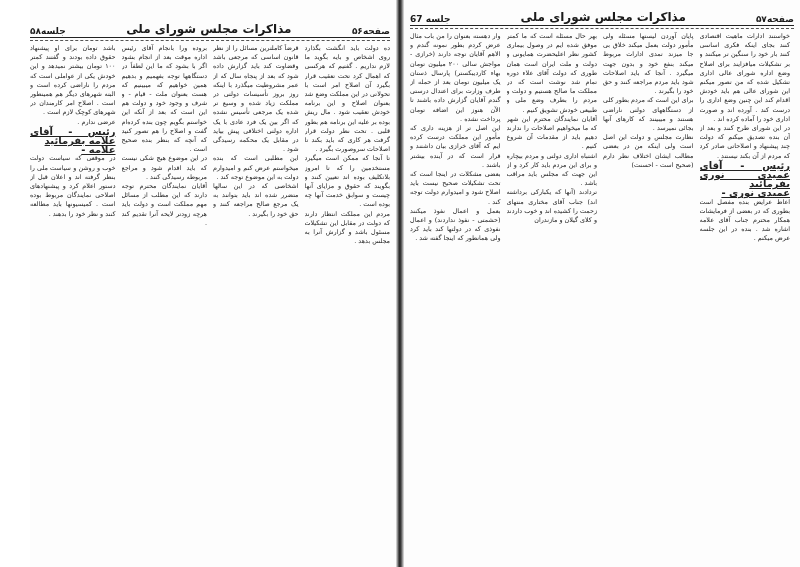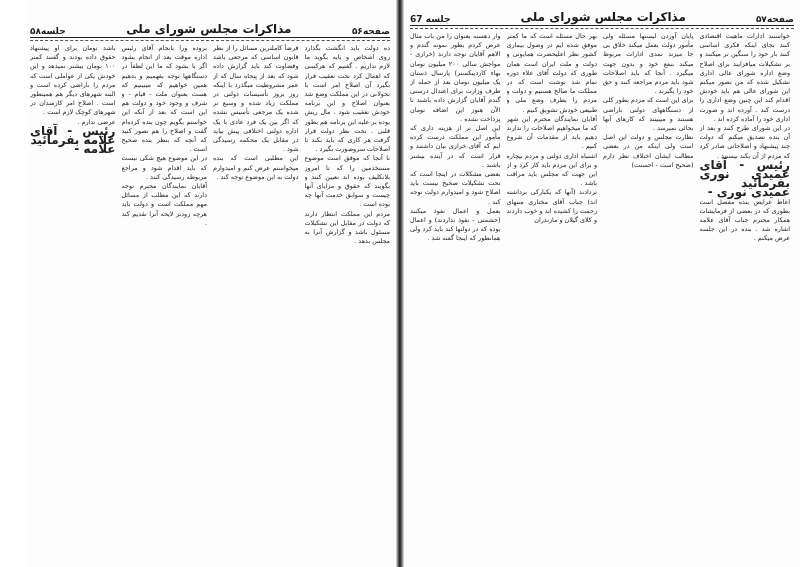--- a/index.html
+++ b/index.html
@@ -17,57 +17,59 @@
   .rule { position:absolute; left:30px; right:6px; top:37px; height:0; border-top:1.5px solid #222; }
   .rule2 { position:absolute; left:30px; right:6px; top:40px; height:0; border-top:0.8px dashed #555; }
   .page.right .rule { left:6px; right:6px; top:25px; }
   .page.right .rule2 { left:6px; right:6px; top:28px; }
   .columns { position:absolute; top:44px; left:30px; right:6px; bottom:40px; direction:rtl;
     display:flex; gap:6px; }
   .page.right .columns { top:32px; left:6px; right:10px; bottom:30px; }
   .col { flex:1; font-size:6.4px; line-height:9.2px; text-align:justify; overflow:hidden; color:#222;
     font-family:"DejaVu Sans", sans-serif; }
   .col p { margin:0; }
-  .speaker { font-weight:bold; font-size:12px; }
+  .speaker { font-weight:bold; font-size:10px;text-decoration:underline; }
   .scanmark { position:absolute; left:0; top:0; width:30px; height:567px; background:#ffffff; }
 </style>
 </head>
 <body>
 
 <div class="spread">
 
   <div class="page left">
     <div class="scanmark"></div>
     <div class="header">
       <span>صفحه۵۶</span>
       <span class="title">مذاکرات مجلس شورای ملی</span>
       <span>جلسه۵۸</span>
     </div>
     <div class="rule"></div>
     <div class="rule2"></div>
     <div class="columns">
       <div class="col">
           <p>ده دولت باید انگشت بگذارد روی اشخاص و بایه بگوید ما لازم نداریم . گفتیم که هرکسی که اهمال کرد تحت تعقیب قرار بگیرد آن اصلاح امر است با تحولاتی در این مملکت وضع شد بعنوان اصلاح و این برنامه خودش تعقیب شود . مال ریش بوده بر علیه این برنامه هم بطور قلبی . تحت نظر دولت قرار گرفت هر کاری که باید بکند تا اصلاحات سروصورت بگیرد .</p>
-          <p>تا آنجا که موفق است موضوع مستخدمین را که تا امروز بلاتکلیف بوده اند تعیین کنند و بگویند که حقوق و مزایای آنها چیست و سوابق خدمت آنها چه بوده است .</p>
+          <p>تا آنجا که ممکن است میگیرد مستخدمین را که تا امروز بلاتکلیف بوده اند تعیین کنند و بگویند که حقوق و مزایای آنها چیست و سوابق خدمت آنها چه بوده است .</p>
           <p>مردم این مملکت انتظار دارند که دولت در مقابل این تشکیلات مسئول باشد و گزارش آنرا به مجلس بدهد .</p>
         </div>
       <div class="col">
           <p>قرضاً کاملترین مسائل را از نظر قانون اساسی که مرجعی باشد وقضاوت کند باید گزارش داده شود که بعد از پنجاه سال که از عمر مشروطیت میگذرد با اینکه روز بروز تأسیسات دولتی در مملکت زیاد شده و وسیع تر شده یک مرجعی تأسیس نشده که اگر بین یک فرد عادی با یک اداره دولتی اختلافی پیش بیاید در مقابل یک محکمه رسیدگی شود .</p>
           <p>این مطلبی است که بنده میخواستم عرض کنم و امیدوارم دولت به این موضوع توجه کند .</p>
+          <p>اشخاصی که در این سالها متضرر شده اند باید بتوانند به یک مرجع صالح مراجعه کنند و حق خود را بگیرند .</p>
         </div>
       <div class="col">
           <p>بروده ورا بانجام آقای رئیس اداره موقت بعد از انجام بشود اگر با بشود که ما این لطفاً در دستگاهها توجه بفهمیم و بدهیم همین خواهیم که میبینیم که هست بعنوان ملت - قیام - و شرف و وجود خود و دولت هم این است که بعد از آنکه این خواستم بگویم چون بنده کرده‌ام گفت و اصلاح را هم تصور کنید که آنچه که بنظر بنده صحیح است .</p>
           <p>در این موضوع هیچ شکی نیست که باید اقدام شود و مراجع مربوطه رسیدگی کنند .</p>
           <p>آقایان نمایندگان محترم توجه دارند که این مطلب از مسائل مهم مملکت است و دولت باید هرچه زودتر لایحه آنرا تقدیم کند .</p>
         </div>
       <div class="col">
           <p>باشد تومان برای او پیشنهاد حقوق داده بودند و گفتند کمتر ۱۰۰ تومان بیشتر نمیدهد و این خودش یکی از عواملی است که مردم را ناراضی کرده است و البته شهرهای دیگر هم همینطور است . اصلاح امر کارمندان در شهرهای کوچک لازم است .</p>
           <p>عرضی ندارم .</p>
           <p class="speaker">رئیس - آقای علامه بفرمائید</p>
           <p class="speaker">علامه -</p>
+          <p>در موقعی که سیاست دولت خوب و روشن و سیاست ملی را بنظر گرفته اند و اعلان قبل از دستور اعلام کرد و پیشنهادهای اصلاحی نمایندگان مربوط بوده است . کمیسیونها باید مطالعه کنند و نظر خود را بدهند .</p>
         </div>
     </div>
   </div>
 
   <div class="gutter"></div>
 
   <div class="page right">
     <div class="header">
       <span>صفحه۵۷</span>
       <span class="title">مذاکرات مجلس شورای ملی</span>
@@ -91,18 +93,18 @@
       <div class="col">
           <p>بهر حال مسئله است که ما کمتر موفق شده ایم در وصول بیماری کشور نظر اعلیحضرت همایونی و دولت و ملت ایران است همان طوری که دولت آقای علاء دوره تمام شد نوشت است که در مملکت ما صالح هستیم و دولت و مردم را بطرف وضع ملی و طبیعی خودش تشویق کنیم .</p>
           <p>آقایان نمایندگان محترم این شهر که ما میخواهیم اصلاحات را ندارند دهیم باید از مقدمات آن شروع کنیم .</p>
           <p>اشتباه اداری دولتی و مردم بیچاره و برای این مردم باید کار کرد و از این جهت که مجلس باید مراقب باشد .</p>
           <p>تردادند (آنها که یکبارکی برداشته اند) جناب آقای مختاری منتهای زحمت را کشیده اند و خوب داردند و کلای گیلان و مازندران</p>
         </div>
       <div class="col">
           <p>وار دهسته بعنوان را من باب مثال عرض کردم بطور نمونه گندم و الاهم آقایان توجه دارند (خرازی - مواجش سالی ۲۰۰ میلیون تومان بهاء کاردیبکستر) پارسال ذستان یک میلیون تومان بعد از حمله از طرف وزارت برای اعتدال درستی گندم آقایان گزارش داده باشند تا الآن هنوز این اضافه تومان پرداخت نشده .</p>
           <p>این اصل تر از هزینه داری که مأمور این مملکت درست کرده ایم که آقای خرازی بیان داشتند و قرار است که در آینده بیشتر باشند .</p>
           <p>بعضی مشکلات در اینجا است که تحت تشکیلات صحیح نیست باید اصلاح شود و امیدوارم دولت توجه کند .</p>
-          <p>بعمل و اعمال نفوذ میکنند (حشمتی - نفوذ نداردند) و اعمال بوده که در دولتها کند باید کرد ولی همانطور که اینجا گفته شد .</p>
+          <p>بعمل و اعمال نفوذ میکنند (حشمتی - نفوذ نداردند) و اعمال نفوذی که در دولتها کند باید کرد ولی همانطور که اینجا گفته شد .</p>
         </div>
     </div>
   </div>
 
 </div>
 
 </body></html>

